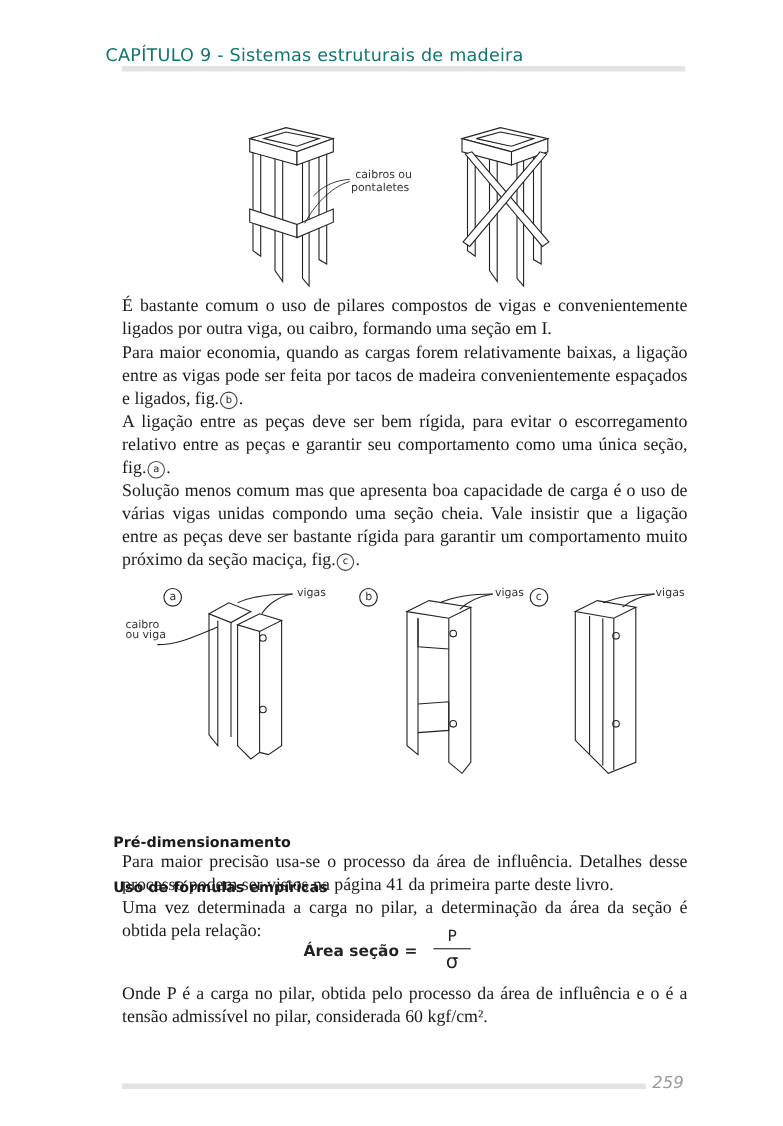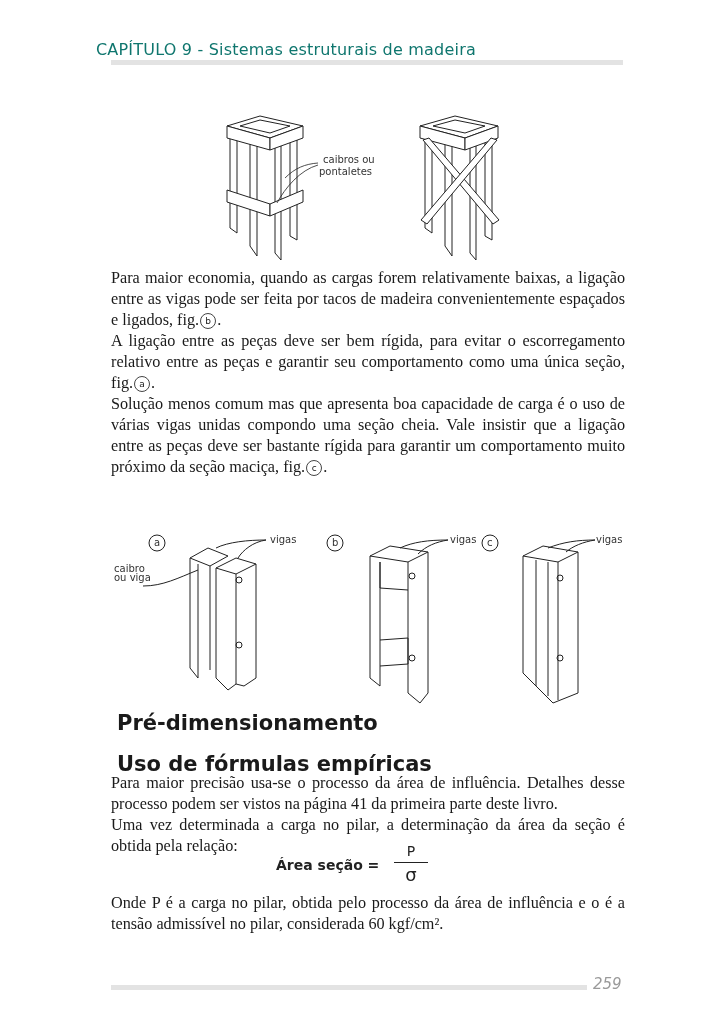--- a/index.html
+++ b/index.html
@@ -24,23 +24,24 @@
     color: #1a1a1a; text-align: justify;
   }
   .body-text p { margin: 0; }
   .circ {
     display: inline-block; width: 14px; height: 14px; border: 1px solid #444;
     border-radius: 50%; font-family: "DejaVu Sans", sans-serif; font-size: 9px;
     line-height: 14px; text-align: center; vertical-align: 1px; margin: 0 1px;
   }
   .fig-row { position: absolute; left: 108px; top: 528px; width: 520px; height: 175px; }
   .heading {
-    position: absolute; left: 117px;
-    font-family: "DejaVu Sans", sans-serif; font-weight: bold; font-size: 21px;
+    position: absolute; left: 103px;
+    font-family: "DejaVu Sans", sans-serif; font-weight: bold; font-size: 13px;
     color: #1a1a1a;
+    margin-top: 48px;
   }
   .formula {
     position: absolute; left: 276px; top: 843px; height: 50px;
     font-family: "DejaVu Sans", sans-serif; font-size: 14px; color: #222;
   }
   .formula .lhs { position: absolute; left: 0; top: 14px; white-space: nowrap; font-weight: bold; }
   .formula .frac { position: absolute; left: 118px; top: 0; width: 34px; text-align: center; }
   .formula .num { display: block; font-size: 14px; line-height: 16px; }
   .formula .bar { display: block; height: 1px; background: #222; margin: 3px 0; }
   .formula .den { display: block; font-size: 18px; line-height: 18px; }
@@ -94,20 +95,21 @@
     <g fill="none" stroke="#222" stroke-width="0.8">
       <path d="M103 55 C 90 56, 80 60, 70 70"></path>
       <path d="M103 57 C 85 62, 70 80, 62 95"></path>
     </g>
   </svg>
   <div class="fig-label" style="left:108px; top:46px;">caibros ou</div>
   <div class="fig-label" style="left:104px; top:58px;">pontaletes</div>
 </div>
 
 <div class="body-text" style="top:268px;">
+  <p>É bastante comum o uso de pilares compostos de vigas e convenientemente ligados por outra viga, ou caibro, formando uma seção em I.</p>
   <p><span>Para maior economia, quando as cargas forem relativamente baixas, a ligação entre as vigas pode ser feita por tacos de madeira convenientemente espaçados e ligados, fig.</span><span class="circ">b</span><span>.</span></p>
   <p><span>A ligação entre as peças deve ser bem rígida, para evitar o escorregamento relativo entre as peças e garantir seu comportamento como uma única seção, fig.</span><span class="circ">a</span><span>.</span></p>
   <p><span>Solução menos comum mas que apresenta boa capacidade de carga é o uso de várias vigas unidas compondo uma seção cheia. Vale insistir que a ligação entre as peças deve ser bastante rígida para garantir um comportamento muito próximo da seção maciça, fig.</span><span class="circ">c</span><span>.</span></p>
 </div>
 
 <div class="fig-row">
   <svg width="520" height="175" viewBox="0 0 520 175">
     <g fill="none" stroke="#222" stroke-width="1">
 
       <circle cx="49" cy="15" r="8"></circle>

